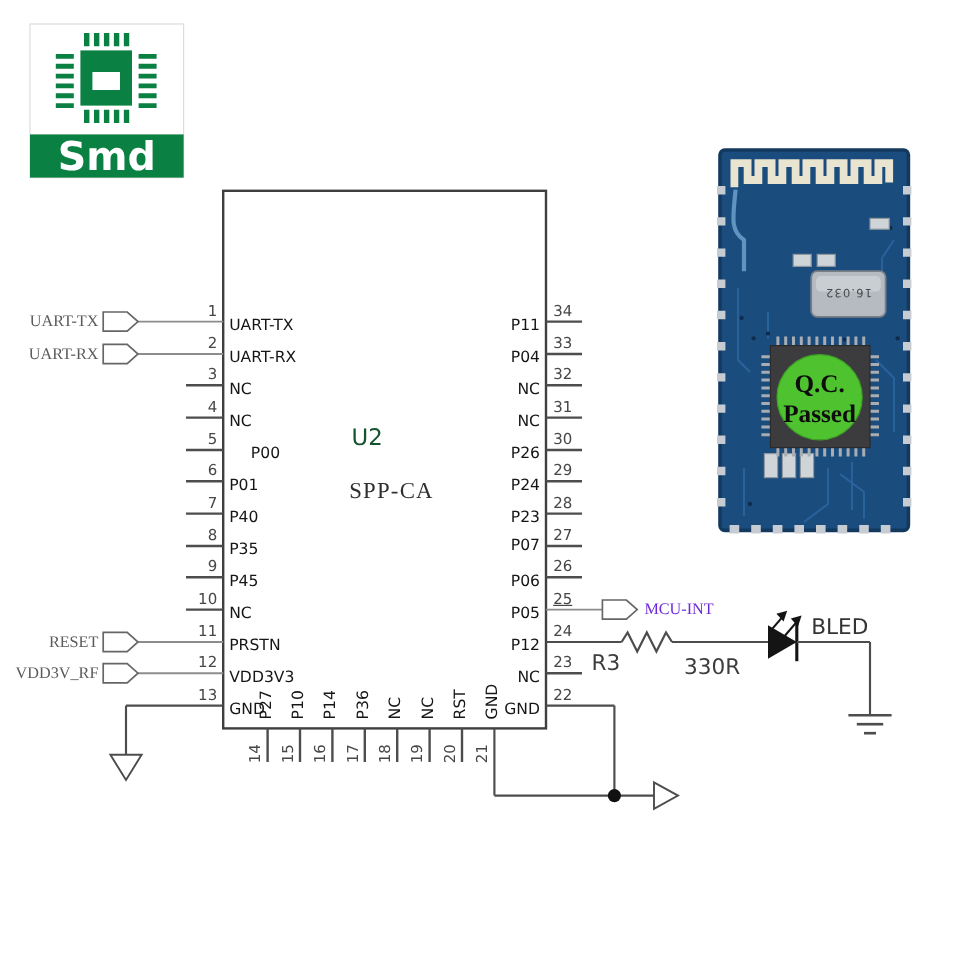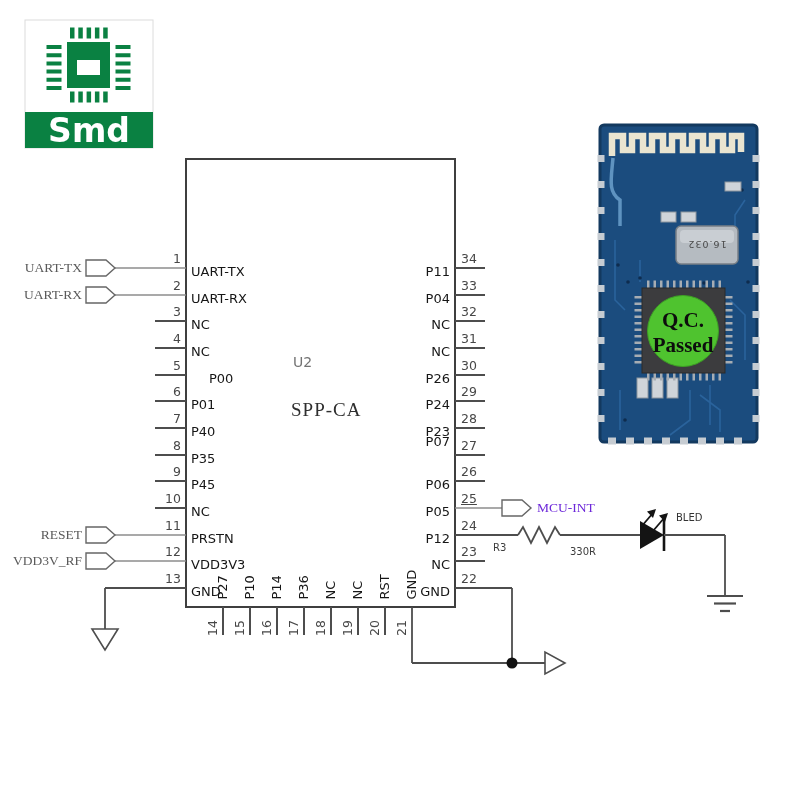--- a/index.html
+++ b/index.html
@@ -9,23 +9,23 @@
   .lbl{position:absolute;white-space:nowrap;}
   .pname{font-size:13px;line-height:16px;height:16px;color:#161616;}
   .pnum{font-size:12.5px;line-height:14px;height:14px;color:#474747;}
   .pnum.pl{width:38px;text-align:right;}
   .rname{width:82px;text-align:right;}
   .rot{transform:rotate(-90deg);}
   .bnum{width:26px;height:14px;line-height:14px;text-align:left;}
   .bname{width:44px;height:15px;line-height:15px;text-align:left;}
   .net{font-family:"Liberation Serif",serif;font-size:13.5px;line-height:16px;height:16px;color:#5a5a5a;}
   .net.ra{width:74px;text-align:right;}
-  .ref{font-size:14px;color:#737373;}
+  .ref{font-size:19px;color:#14532d;}
   .part{font-family:"Liberation Serif",serif;font-size:19px;letter-spacing:1px;color:#2f2f2f;}
-  .cmp{font-size:10px;color:#3d3d3d;}
+  .cmp{font-size:18px;color:#3d3d3d;}
   .watermark{position:absolute;left:393px;top:733px;font-family:"Liberation Serif",serif;
              font-weight:bold;font-size:53px;color:#ffffff;letter-spacing:1px;
              -webkit-text-stroke:1.7px #ababab;}
 </style>
 </head>
 <body>
 
 <div class="canvas">
 
   <svg width="800" height="800" viewBox="0 0 800 800">
@@ -240,21 +240,21 @@
   <div class="lbl pnum" style="left:461px;top:545px;">23</div>
   <div class="lbl pnum" style="left:461px;top:572px;">22</div>
 
   <div class="lbl pname rname" style="left:368px;top:264px;">P11</div>
   <div class="lbl pname rname" style="left:368px;top:291px;">P04</div>
   <div class="lbl pname rname" style="left:368px;top:317px;">NC</div>
   <div class="lbl pname rname" style="left:368px;top:344px;">NC</div>
   <div class="lbl pname rname" style="left:368px;top:371px;">P26</div>
   <div class="lbl pname rname" style="left:368px;top:397px;">P24</div>
   <div class="lbl pname rname" style="left:368px;top:424px;">P23</div>
-  <div class="lbl pname rname" style="left:368px;top:434px;">P07</div>
+  <div class="lbl pname rname" style="left:368px;top:447px;">P07</div>
   <div class="lbl pname rname" style="left:368px;top:477px;">P06</div>
   <div class="lbl pname rname" style="left:368px;top:504px;">P05</div>
   <div class="lbl pname rname" style="left:368px;top:531px;">P12</div>
   <div class="lbl pname rname" style="left:368px;top:557px;">NC</div>
   <div class="lbl pname rname" style="left:368px;top:584px;">GND</div>
 
   <div class="lbl pnum bnum rot" style="left:200px;top:616px;">14</div>
   <div class="lbl pnum bnum rot" style="left:227px;top:616px;">15</div>
   <div class="lbl pnum bnum rot" style="left:254px;top:616px;">16</div>
   <div class="lbl pnum bnum rot" style="left:281px;top:616px;">17</div>

